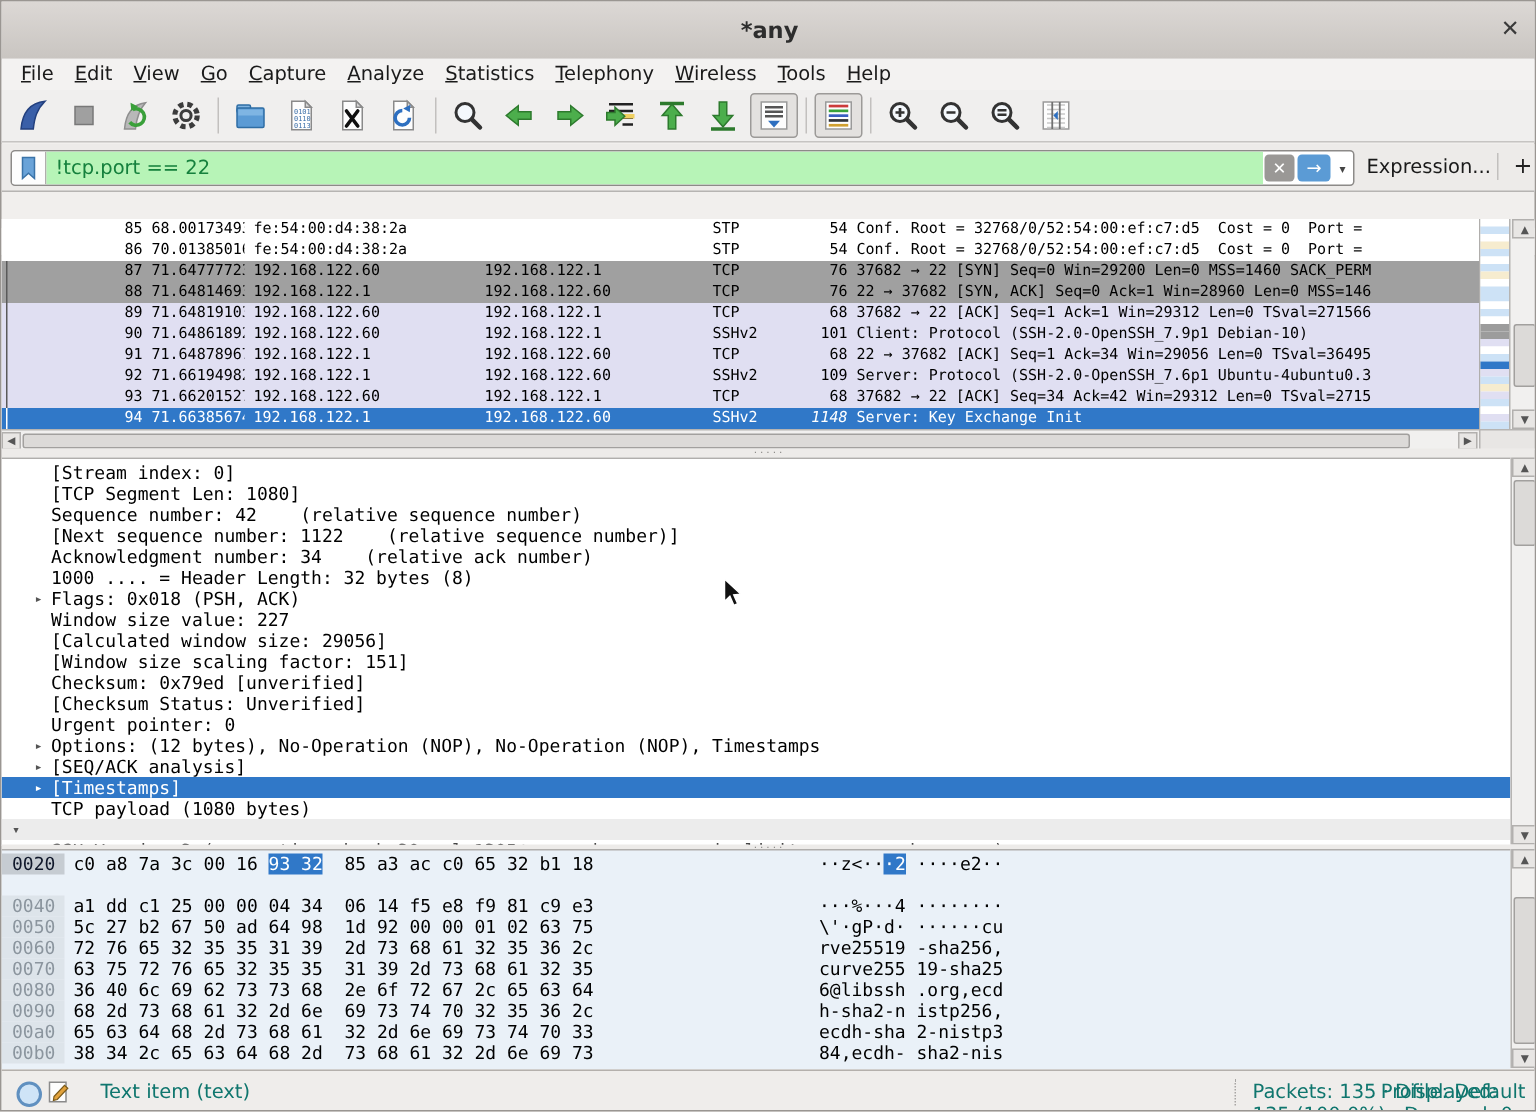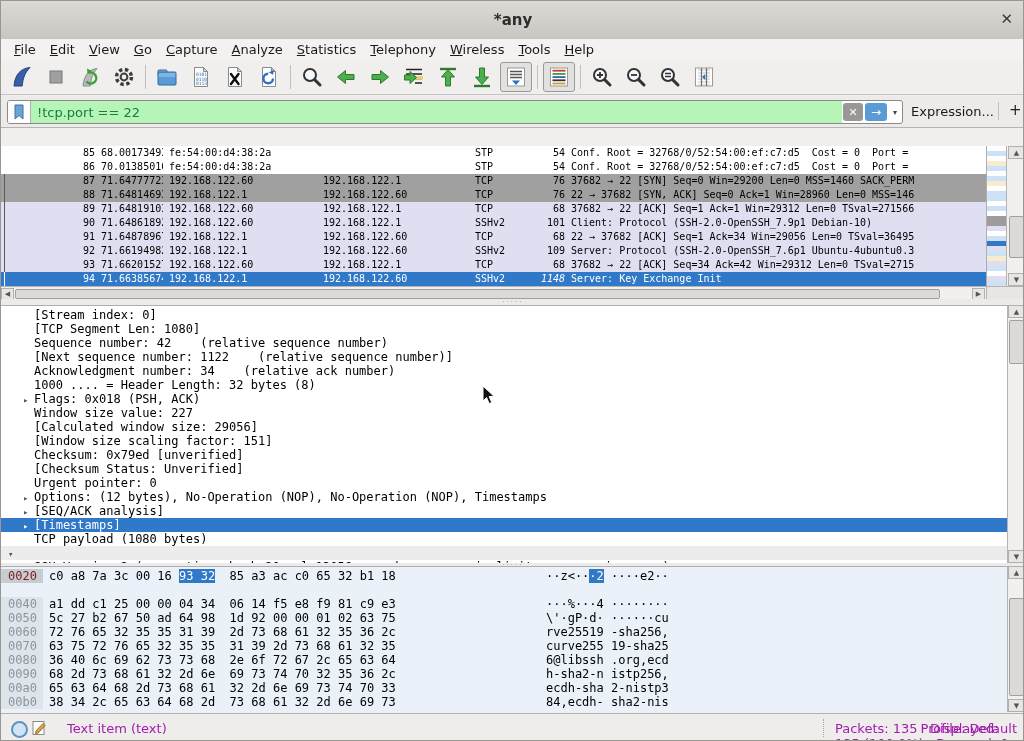--- a/index.html
+++ b/index.html
@@ -62,27 +62,27 @@
   .dline{position:absolute;left:0;width:1006px;height:14px;font-family:"DejaVu Sans Mono","Liberation Mono",monospace;font-size:12px;line-height:14px;white-space:pre;color:#000;}
   .dline .tri{position:absolute;font-size:9px;color:#555;top:0.5px;}
   .dline.sel{background:#3078c8;color:#fff;}
   .dline.sel .tri{color:#fff;}
   .dline.shaded{background:#ececec;}
   .dtext{position:absolute;top:0;}
   
   .hexpane{left:0;top:565px;width:1006px;height:146px;background:#eaf1f8;border-top:1px solid #b0aeac;overflow:hidden;}
   .hexrow{position:absolute;left:0;width:1006px;height:14px;font-family:"DejaVu Sans Mono","Liberation Mono",monospace;font-size:12px;line-height:14px;white-space:pre;}
   .hex-off{position:absolute;left:0;top:0;width:42px;background:#dde4ea;color:#8b959e;padding-left:7px;box-sizing:border-box;}
-  .hex-off.olite{background:#c6ccd2;color:#7f1d1d;}
+  .hex-off.olite{background:#c6ccd2;color:#0f172a;}
   .hex-bytes{position:absolute;left:48px;top:0;color:#000;}
   .hex-ascii{position:absolute;left:545px;top:0;color:#000;}
   .hl{background:#3078c8;color:#fff;}
   
   .statusbar{left:0;top:712px;width:1024px;height:29px;background:#efedeb;border-top:1px solid #b4b0ac;}
-  .status-text{font-size:13px;color:#a21caf;top:7px;}
+  .status-text{font-size:13px;color:#0f766e;top:7px;}
   .expert-circle{left:10px;top:7px;width:13px;height:13px;border-radius:50%;background:#cfe4f7;border:2px solid #6090c0;}
   .sb-sep{top:5px;width:1px;height:18px;border-left:1px dotted #a8a6a4;}
   svg{display:block;}
 </style>
 </head>
 <body>
 
 <div class="abs titlebar">
   <div class="abs title-text">*any</div>
   <div class="abs close-btn">✕</div>

